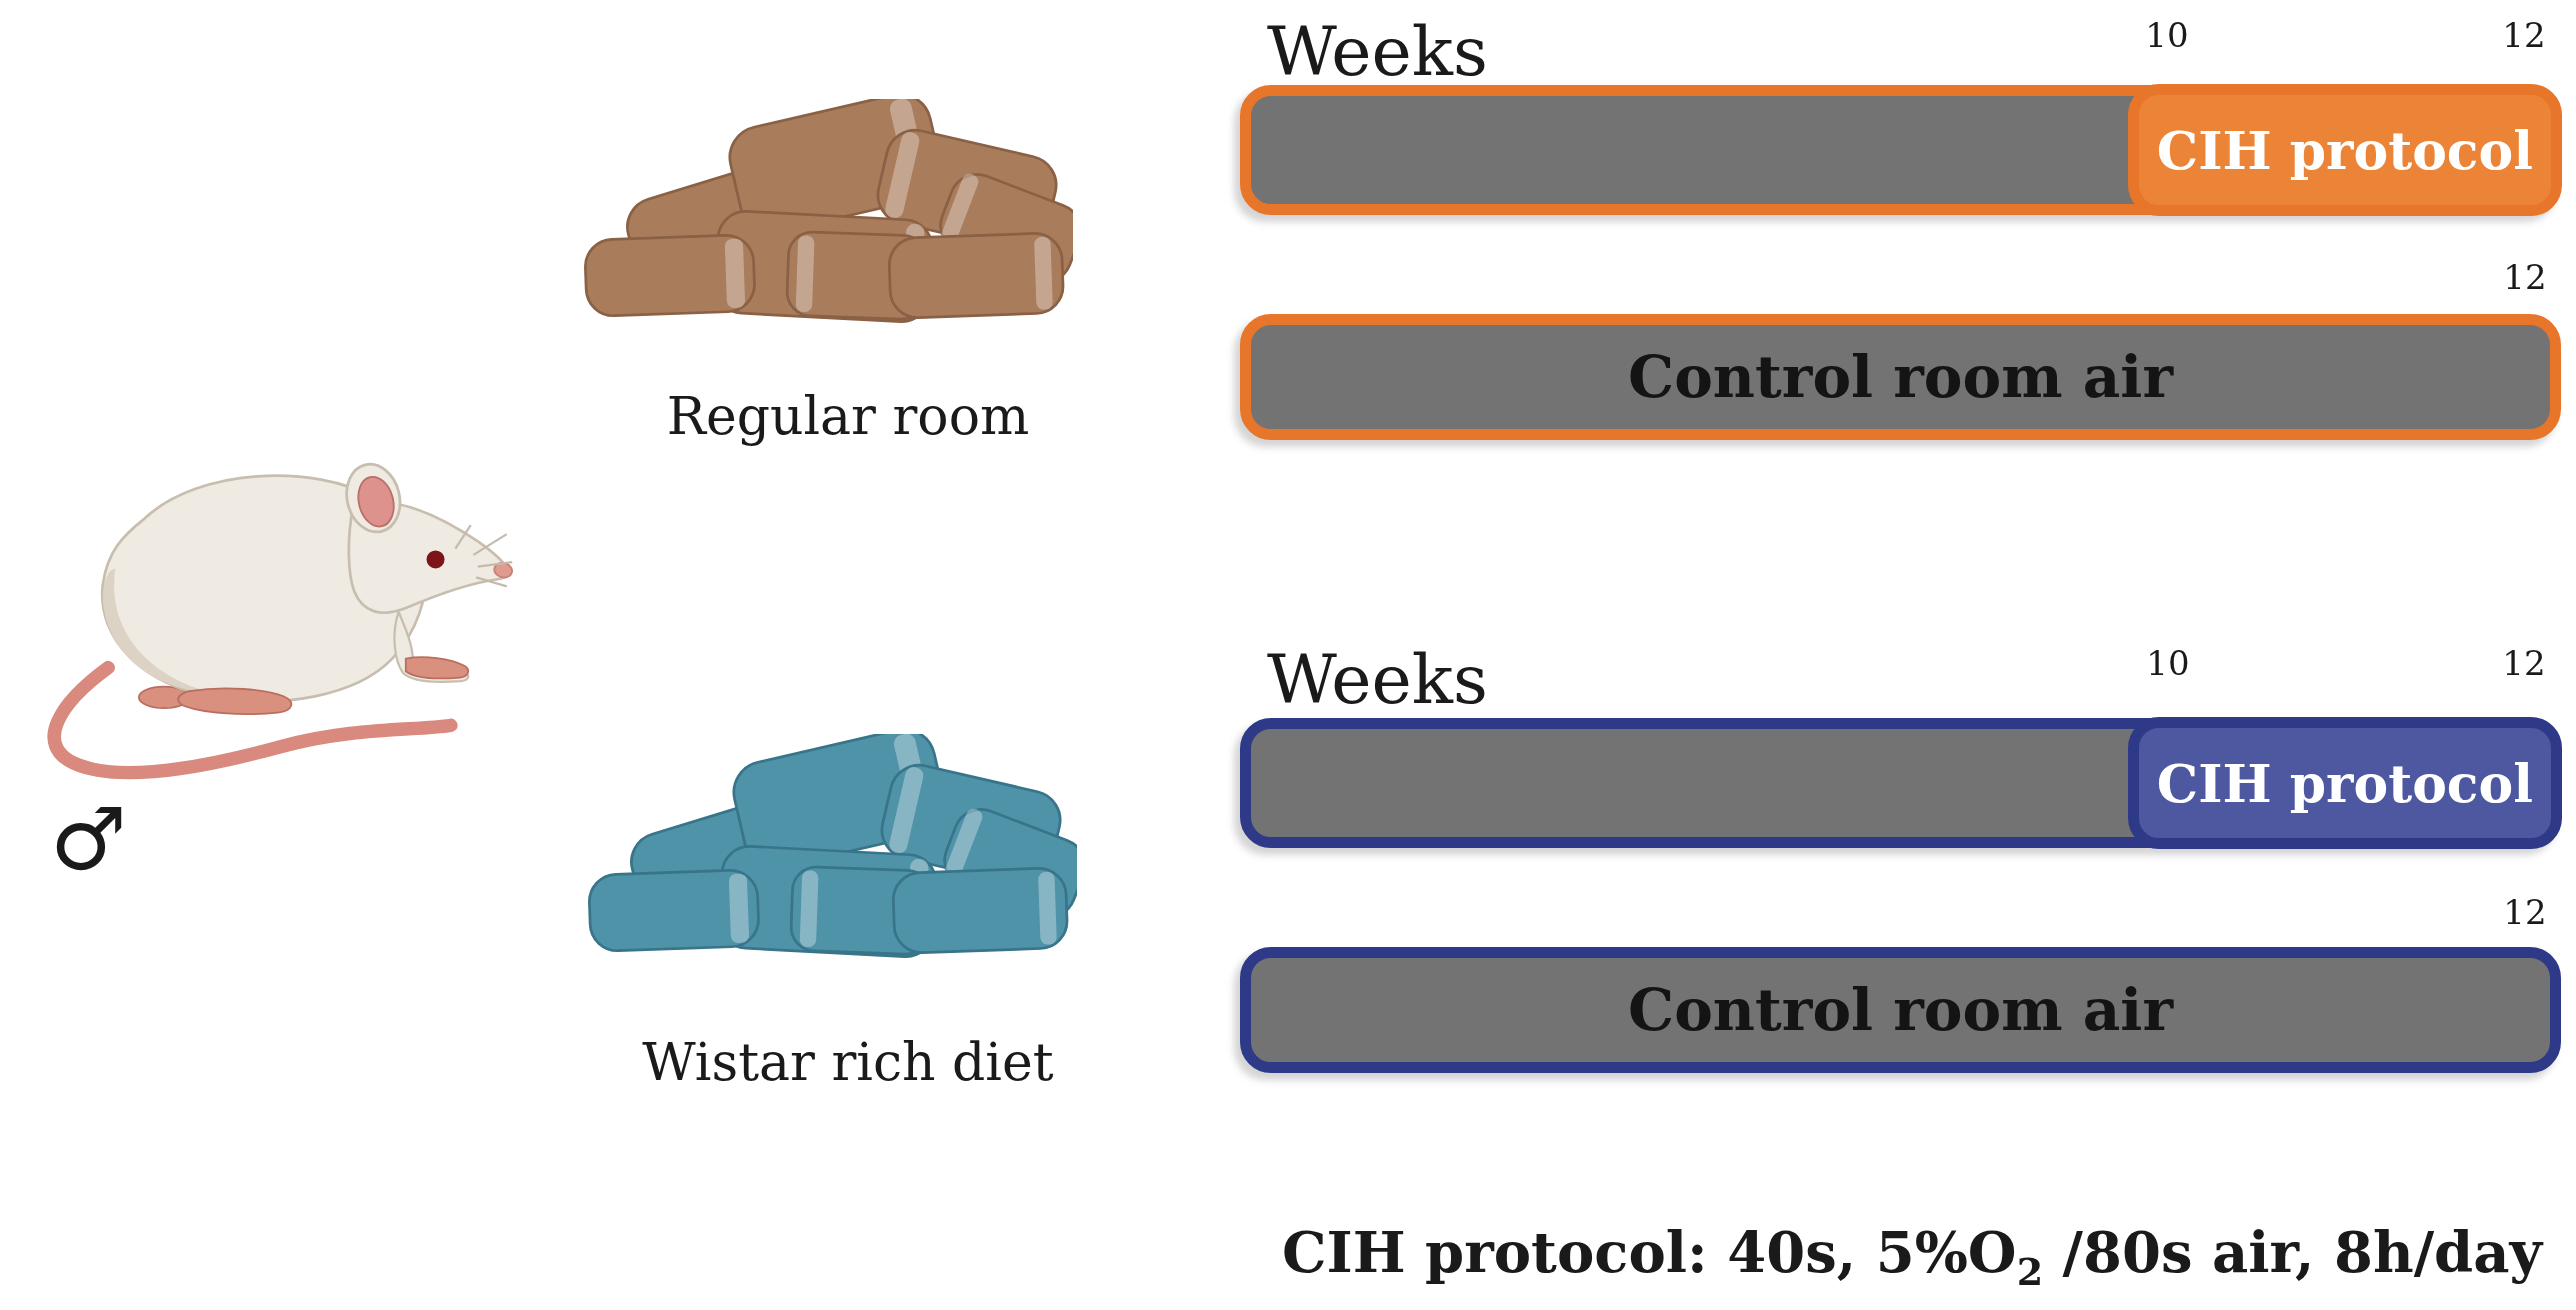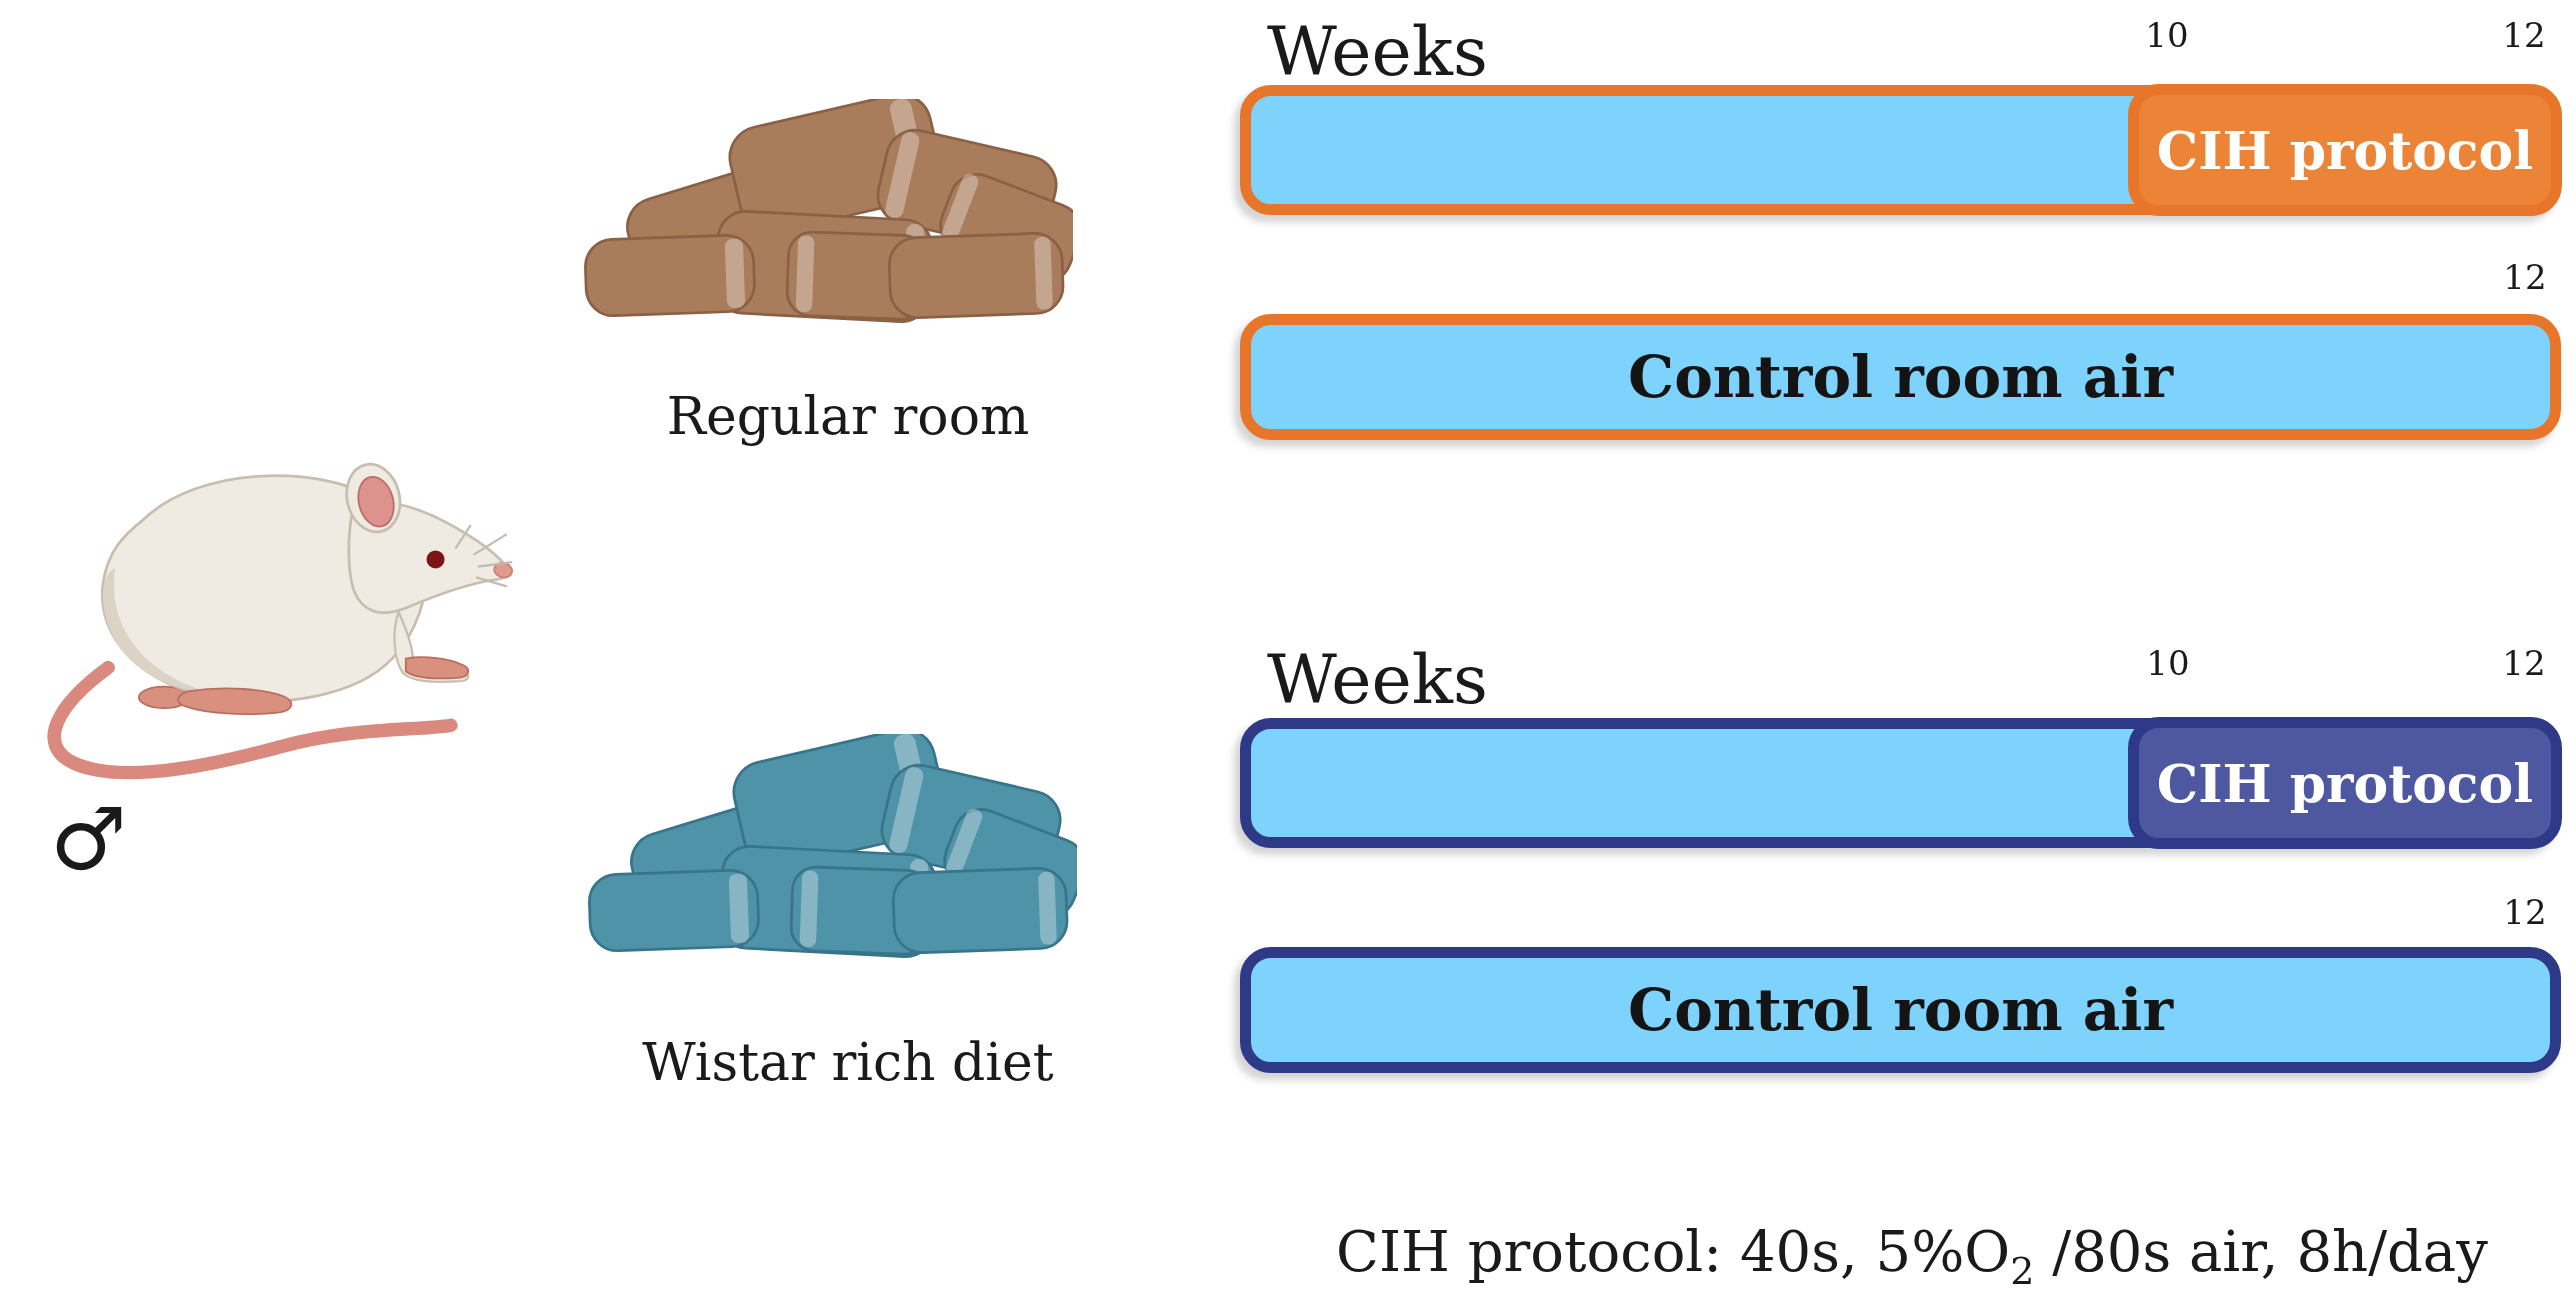--- a/index.html
+++ b/index.html
@@ -16,21 +16,21 @@
   .cx  { transform: translateX(-50%); }
 
   
   .weeks-label { font-size: 68px; line-height: 1; }
   .tick        { font-size: 34px; line-height: 1; }
 
   
   .bar {
     position: absolute;
     width: 1321px;
-    background: #7dd3fc;
+    background: #737373;
     border-radius: 31px;
   }
   .bar.orange { border: 11.7px solid #E8762A; box-shadow: -5.4px 6.3px 7.2px rgba(145,145,145,0.38); }
   .bar.navy   { border: 11.7px solid #2E3A87; box-shadow: -5.4px 6.3px 7.2px rgba(145,145,145,0.38); }
 
   .cih-seg {
     position: absolute;
     top: -11.7px; bottom: -11.7px; right: -11.7px; left: 877px;
     border-radius: 31px;
     display: flex; align-items: center; justify-content: center;
@@ -48,21 +48,21 @@
   }
 
   
   .sex-row { display: flex; align-items: center; gap: 41px; }
   .sex-symbol { font-family: "DejaVu Sans", "Liberation Sans", sans-serif; font-size: 86px; line-height: 1; font-weight: 400; }
   .subject-label { font-size: 60px; line-height: 1; }
 
   .diet-label { font-size: 52px; line-height: 1.32; text-align: center; white-space: nowrap; }
 
   
-  .footnote { font-size: 56px; font-weight: normal; white-space: nowrap; }
+  .footnote { font-size: 56px; font-weight: bold; white-space: nowrap; }
   .footnote .sub { font-size: 38px; vertical-align: -12.6px; }
 </style>
 </head>
 <body>
 
 <svg class="abs" style="left:9px; top:433px;" width="505" height="361" viewBox="0 0 560 400">
 
   <path d="M110,260 C55,300 28,345 72,366 C118,387 205,374 300,348 C380,326 450,330 490,324" fill="none" stroke="#D9897E" stroke-width="15" stroke-linecap="round"></path>
 
   <ellipse cx="172" cy="293" rx="28" ry="12" fill="#D9907F" stroke="#B96F60" stroke-width="2"></ellipse>

